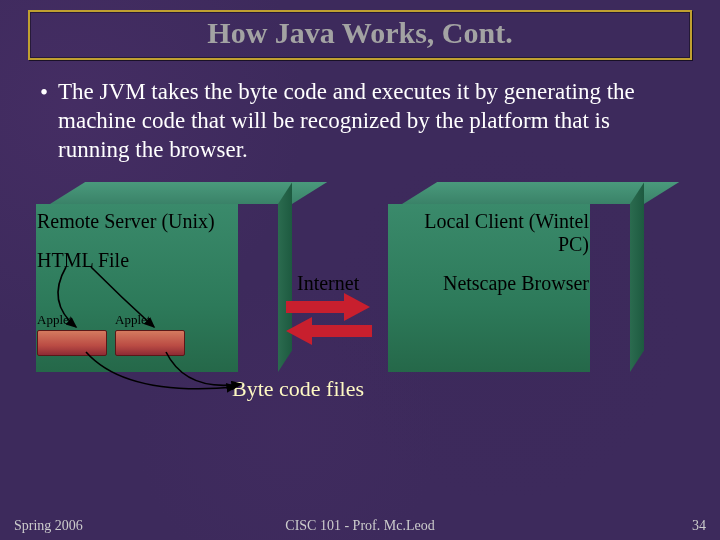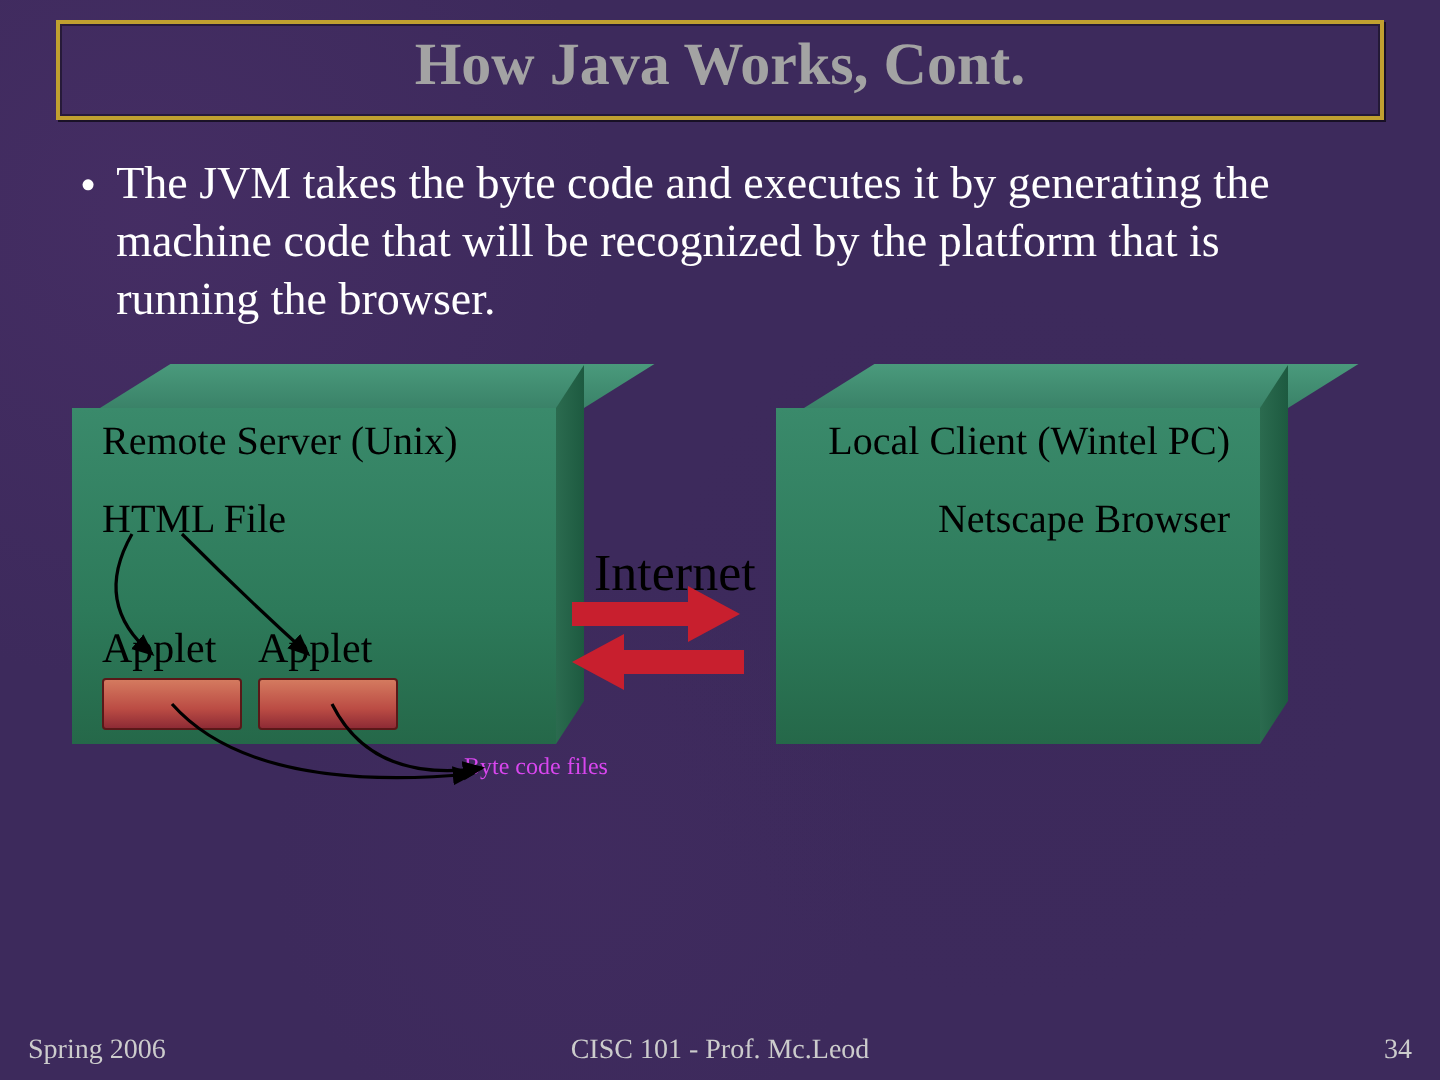--- a/index.html
+++ b/index.html
@@ -66,54 +66,54 @@
     background: linear-gradient(to left, #1d5a40, #2b6b4f);
     transform: skewY(-57deg);
     transform-origin: top left;
     top: 22px;
     height: 168px;
   }
   .cube-front {
     position: absolute;
     left: 0;
     top: 22px;
-    width: 242px;
+    width: 202px;
     height: 168px;
     background: linear-gradient(to bottom, #3a8a6b 0%, #2d7a5a 60%, #256849 100%);
-    padding: 6px 15px;
+    padding: 6px 1px;
     color: #000;
     font-size: 20px;
   }
   .cube-left  { left: 36px;  top: 18px; }
   .cube-right { left: 388px; top: 18px; text-align: right; }
   .cube-label { margin-bottom: 6px; }
   .sub-label { font-size: 20px; margin-top: 16px; }
   .pill-row { display: flex; gap: 8px; margin-top: 12px; }
   .pill-col { display: flex; flex-direction: column; align-items: flex-start; }
-  .pill-label { font-size: 21px; margin-bottom: 2px; color: #000; }
+  .pill-label { font-size: 13px; margin-bottom: 2px; color: #000; }
   .pill {
     width: 70px;
     height: 26px;
     background: linear-gradient(to bottom, #d47a5f 0%, #bb4c44 60%, #8e2b35 100%);
     border: 1px solid #5a1818;
     border-radius: 2px;
   }
   .pill-wide {
     width: 110px;
     height: 26px;
     background: linear-gradient(to bottom, #d47a5f 0%, #bb4c44 60%, #8e2b35 100%);
     border: 1px solid #5a1818;
     border-radius: 2px;
   }
   .internet-label {
     position: absolute;
     left: 297px;
     top: 108px;
     color: #000;
-    font-size: 26px;
+    font-size: 20px;
   }
   .arrows-lr {
     position: absolute;
     left: 286px;
     top: 132px;
     width: 96px;
     height: 46px;
   }
   .arrow-r-body {
     position: absolute;
@@ -140,22 +140,22 @@
     left: 0; top: 21px;
     width: 0; height: 0;
     border-right: 26px solid #c81f2e;
     border-top: 14px solid transparent;
     border-bottom: 14px solid transparent;
   }
   .bytecode-label {
     position: absolute;
     left: 232px;
     top: 212px;
-    color: #d946ef;
-    font-size: 12px;
+    color: #fef9c3;
+    font-size: 22px;
   }
   .svg-arrows {
     position: absolute;
     left: 36px;
     top: 18px;
     width: 300px;
     height: 230px;
     pointer-events: none;
   }
   .footer {

